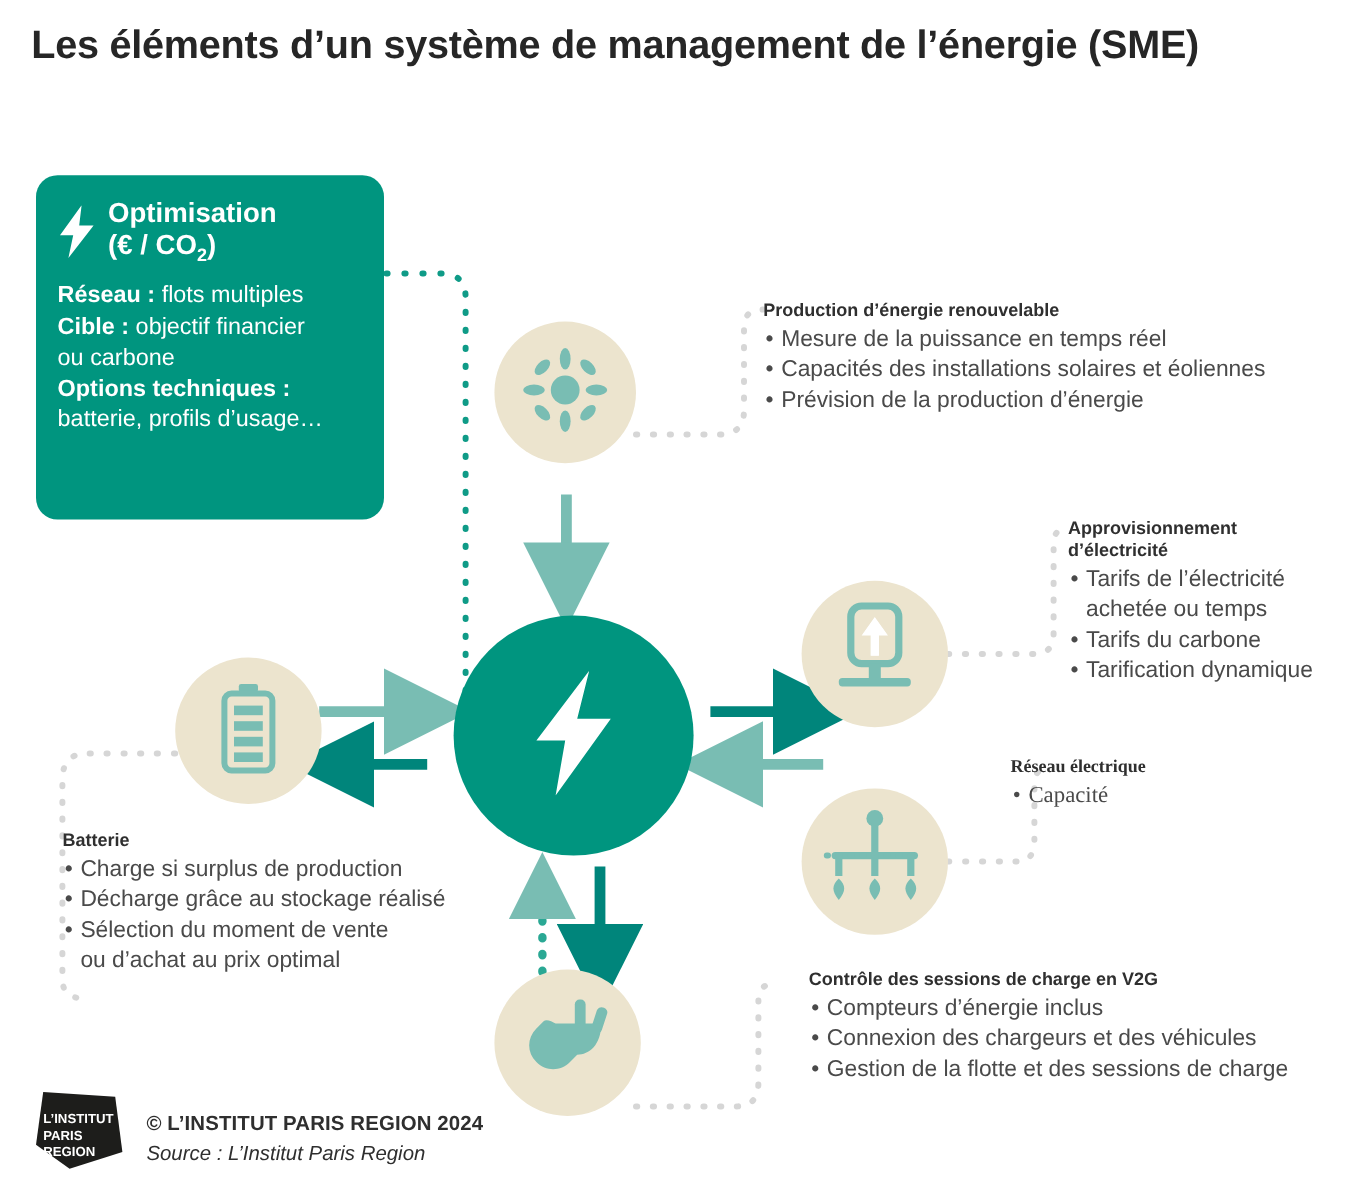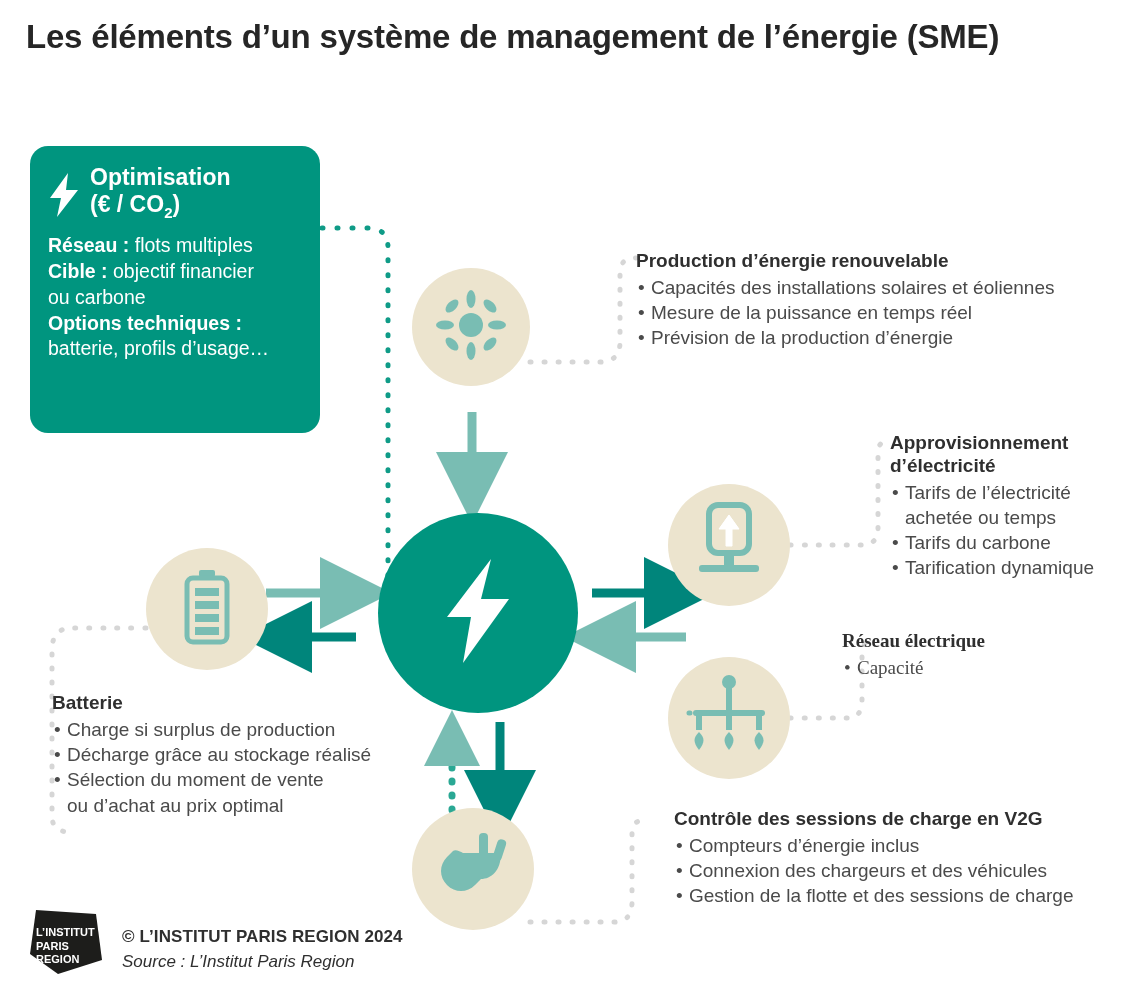--- a/index.html
+++ b/index.html
@@ -40,21 +40,21 @@
     position: absolute;
     left: 30px; top: 146px;
     width: 290px; height: 287px;
     background: #00957f;
     border-radius: 18px;
     color: #ffffff;
     padding: 18px 18px 14px 18px;
   }
   .opt-head {
     display: flex;
-    align-items: flex-end;
+    align-items: center;
     gap: 10px;
   }
   .opt-bolt { flex: 0 0 auto; margin-top: 4px; }
   .opt-title {
     font-size: 23px;
     font-weight: bold;
     line-height: 1.18;
   }
   .opt-title sub { font-size: 15px; }
   .opt-lines {
@@ -83,21 +83,21 @@
     background: #00957f;
     display: flex;
     align-items: center;
     justify-content: center;
   }
 
   
   .block { position: absolute; }
   .block h3 {
     margin: 0 0 2px 0;
-    font-size: 19px;
+    font-size: 15px;
     font-weight: bold;
     color: #2f2f2f;
     line-height: 1.2;
   }
   .block ul {
     margin: 0; padding: 0;
     list-style: none;
   }
   .block li {
     font-size: 19px;
@@ -278,22 +278,22 @@
     <span>
       <svg width="70" height="104" viewBox="0 0 70 104" aria-hidden="true">
         <path d="M48,0 L4,58 L28,58 L20,104 L66,40 L38,40 Z" fill="#ffffff"></path>
       </svg>
     </span>
   </div>
 
   <div class="block" style="left:636px; top:250px; width:468px;">
     <h3>Production d’énergie renouvelable</h3>
     <ul>
+      <li>Mesure de la puissance en temps réel</li>
       <li>Capacités des installations solaires et éoliennes</li>
-      <li>Mesure de la puissance en temps réel</li>
       <li>Prévision de la production d’énergie</li>
     </ul>
   </div>
 
   <div class="block" style="left:890px; top:432px; width:232px;">
     <h3>
       <span>Approvisionnement</span><br>
       <span>d’électricité</span>
     </h3>
     <ul>

